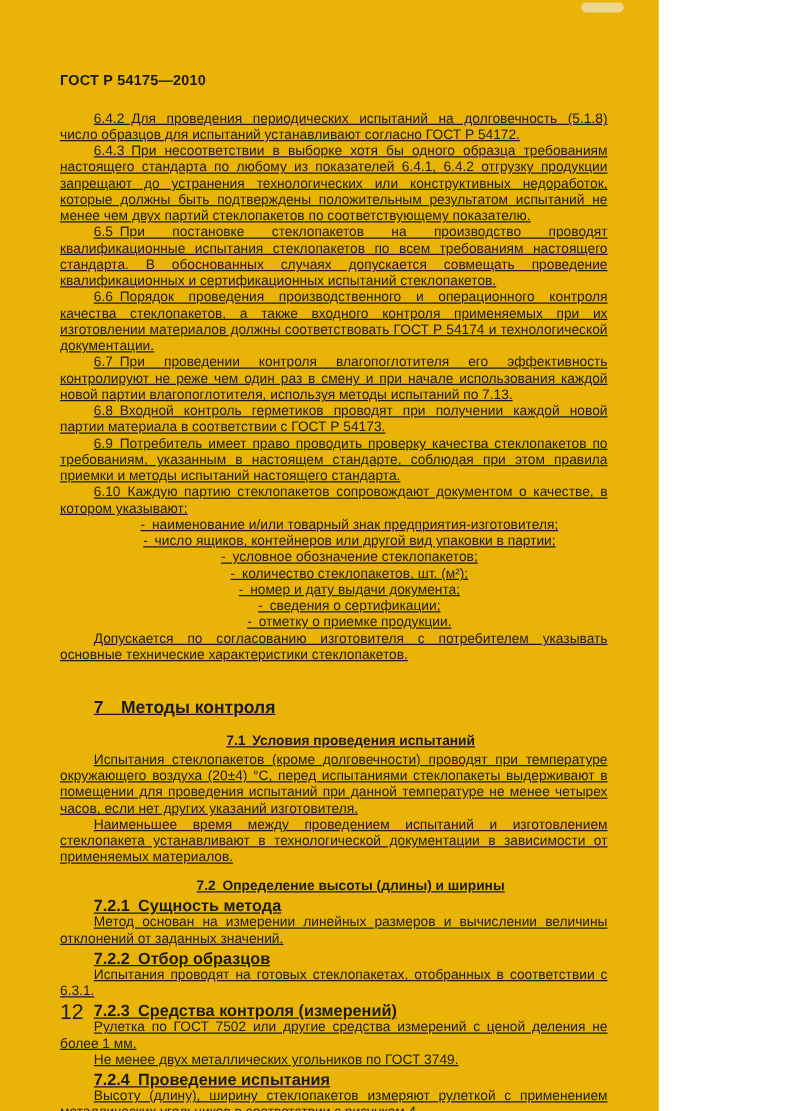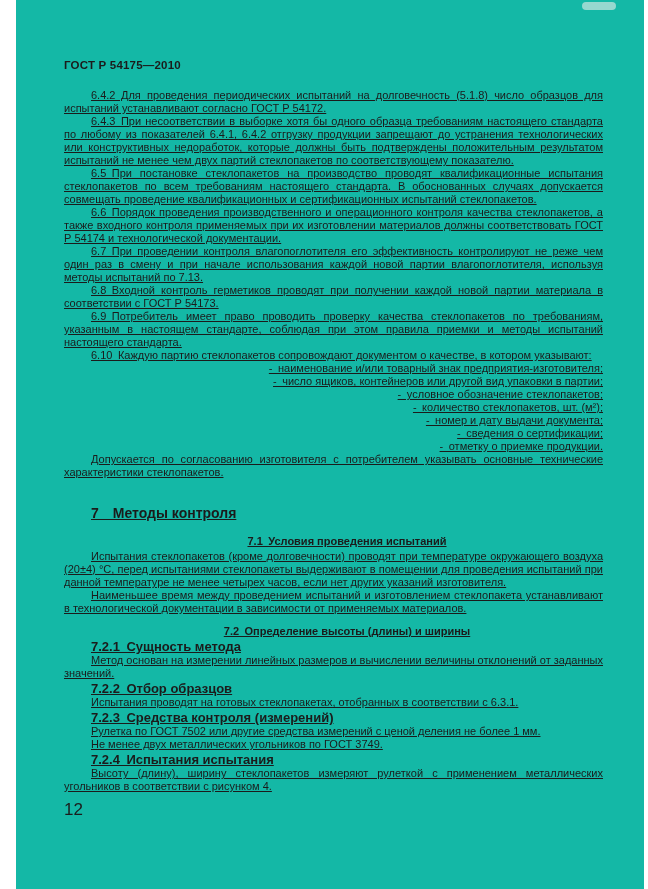--- a/index.html
+++ b/index.html
@@ -2,49 +2,48 @@
 <html><head>
 <meta charset="utf-8">
 <style>
   html, body {
     margin: 0;
     padding: 0;
     background: #ffffff;
   }
   .page {
     position: relative;
-    width: 628px;
+    width: 527px;
     height: 889px;
     box-sizing: border-box;
-    background: #14b8a6;
+    background: #eab308;
     padding: 59px 41px 0 48px;
     font-family: "Liberation Sans", sans-serif;
     color: #1b1b1b;
     overflow: hidden;
-    margin-left: 16px;
   }
   .hdr {
     font-size: 11.5px;
     font-weight: 700;
     line-height: 13px;
     letter-spacing: 0.2px;
     margin: 0 0 17px 0;
   }
   p {
     margin: 0;
     font-size: 11px;
     line-height: 13px;
     text-decoration: underline;
   }
   .b {
     text-align: justify;
     text-indent: 27px;
   }
   .li {
-    text-align: right;
+    text-align: center;
     padding-left: 25px;
   }
   .h1 {
     font-size: 14px;
     font-weight: 700;
     line-height: 16px;
     padding-left: 27px;
     margin: 26px 0 13px 0;
   }
   .h2 {
@@ -119,17 +118,17 @@
   <p class="h3">7.2.1 Сущность метода</p>
   <p class="b">Метод основан на измерении линейных размеров и вычислении величины отклонений от заданных значений.</p>
 
   <p class="h3">7.2.2 Отбор образцов</p>
   <p class="b">Испытания проводят на готовых стеклопакетах, отобранных в соответствии с 6.3.1.</p>
 
   <p class="h3">7.2.3 Средства контроля (измерений)</p>
   <p class="b">Рулетка по ГОСТ 7502 или другие средства измерений с ценой деления не более 1 мм.</p>
   <p class="b">Не менее двух металлических угольников по ГОСТ 3749.</p>
 
-  <p class="h3">7.2.4 Испытания испытания</p>
+  <p class="h3">7.2.4 Проведение испытания</p>
   <p class="b">Высоту (длину), ширину стеклопакетов измеряют рулеткой с применением металлических угольников в соответствии с рисунком 4.</p>
 
   <div class="pageno">12</div>
 </div>
 
 </body></html>

